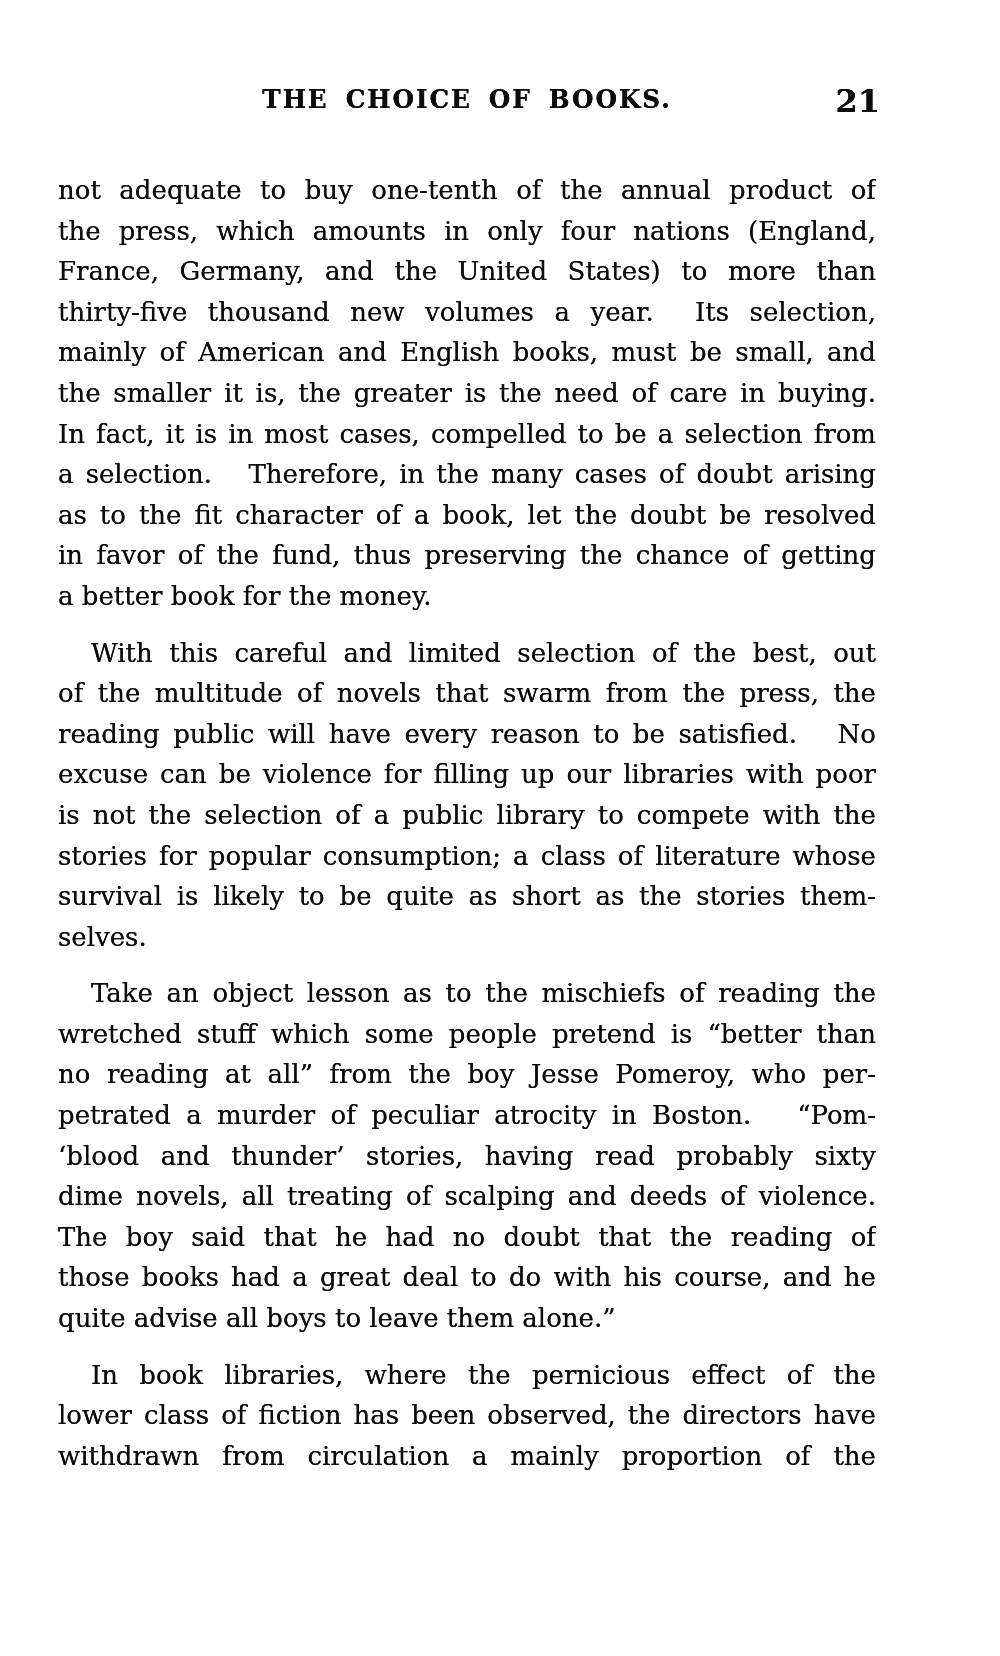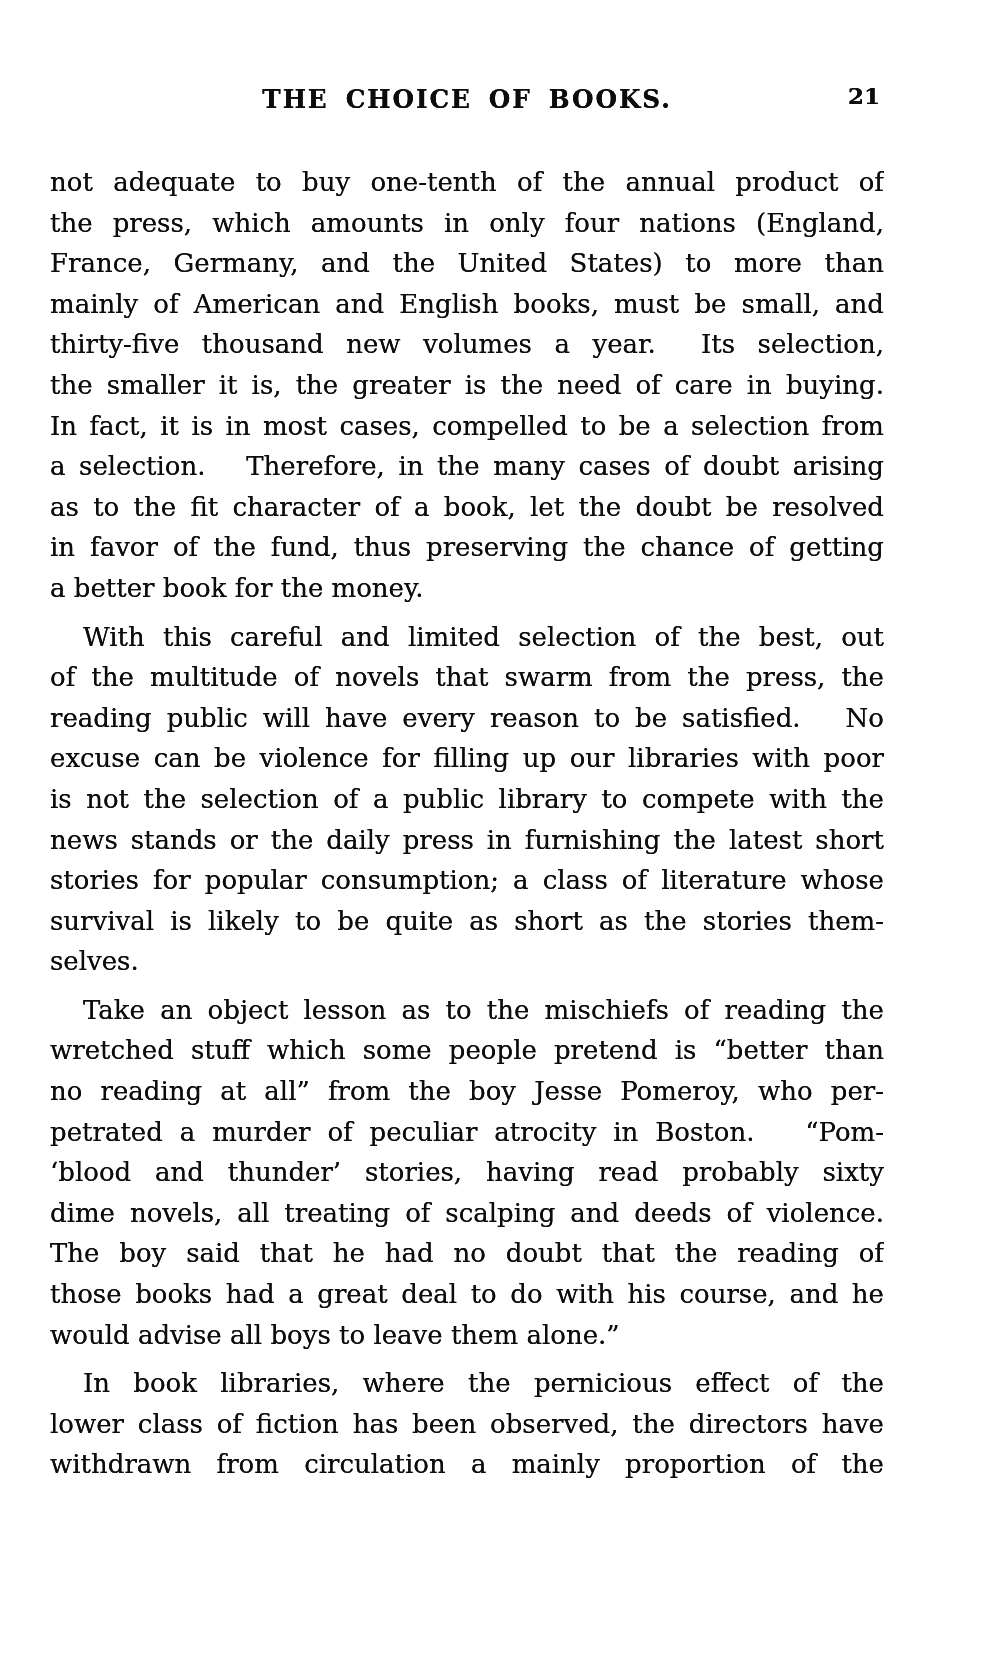--- a/index.html
+++ b/index.html
@@ -32,35 +32,35 @@
     letter-spacing: 2px;
     word-spacing: 7px;
     transform: scaleX(0.95);
     text-shadow: 0 0 0.4px #000;
     white-space: nowrap;
   }
   .page-number {
     position: absolute;
     top: -2px;
     right: 12px;
-    font-size: 23px;
+    font-size: 32px;
     font-weight: 700;
     text-shadow: 0 0 0.3px #000;
   }
   .page-text {
     position: absolute;
     top: 154px;
     left: 42px;
     width: 850px;
     font-size: 26px;
     line-height: 40.6px;
     text-shadow: 0 0 0.45px rgba(0,0,0,0.85);
   }
   .paragraph {
-    margin: 8px;
+    margin: 16px;
     padding: 0;
   }
   .line {
     height: 40.6px;
     overflow: hidden;
     text-align: justify;
     text-align-last: justify;
     white-space: pre-wrap;
   }
   .line.flush-last {
@@ -76,50 +76,49 @@
 <div class="book-page">
   <div class="running-header">
     <span class="header-title">THE CHOICE OF BOOKS.</span>
     <span class="page-number">21</span>
   </div>
   <main class="page-text">
       <div class="paragraph">
         <div class="line">not adequate to buy one-tenth of the annual product of</div>
         <div class="line">the press, which amounts in only four nations (England,</div>
         <div class="line">France, Germany, and the United States) to more than</div>
+        <div class="line">thirty-five thousand new volumes a year.  Its selection,</div>
         <div class="line">mainly of American and English books, must be small, and</div>
-        <div class="line">thirty-five thousand new volumes a year.  Its selection,</div>
         <div class="line">the smaller it is, the greater is the need of care in buying.</div>
         <div class="line">In fact, it is in most cases, compelled to be a selection from</div>
         <div class="line">a selection.   Therefore, in the many cases of doubt arising</div>
         <div class="line">as to the fit character of a book, let the doubt be resolved</div>
         <div class="line">in favor of the fund, thus preserving the chance of getting</div>
         <div class="line flush-last">a better book for the money.</div>
       </div>
       <div class="paragraph">
         <div class="line indent">With this careful and limited selection of the best, out</div>
         <div class="line">of the multitude of novels that swarm from the press, the</div>
         <div class="line">reading public will have every reason to be satisfied.   No</div>
         <div class="line">excuse can be violence for filling up our libraries with poor</div>
         <div class="line">is not the selection of a public library to compete with the</div>
-        <div class="line">news stands or the daily press in furnishing the latest short</div>
         <div class="line">stories for popular consumption; a class of literature whose</div>
         <div class="line">survival is likely to be quite as short as the stories them-</div>
         <div class="line flush-last">selves.</div>
       </div>
       <div class="paragraph">
         <div class="line indent">Take an object lesson as to the mischiefs of reading the</div>
         <div class="line">wretched stuff which some people pretend is “better than</div>
         <div class="line">no reading at all” from the boy Jesse Pomeroy, who per-</div>
         <div class="line">petrated a murder of peculiar atrocity in Boston.   “Pom-</div>
         <div class="line">‘blood and thunder’ stories, having read probably sixty</div>
         <div class="line">dime novels, all treating of scalping and deeds of violence.</div>
         <div class="line">The boy said that he had no doubt that the reading of</div>
         <div class="line">those books had a great deal to do with his course, and he</div>
-        <div class="line flush-last">would advise all boys to leave them alone.”</div>
+        <div class="line flush-last">quite advise all boys to leave them alone.”</div>
       </div>
       <div class="paragraph">
         <div class="line indent">In book libraries, where the pernicious effect of the</div>
         <div class="line">lower class of fiction has been observed, the directors have</div>
         <div class="line">withdrawn from circulation a mainly proportion of the</div>
       </div>
     </main>
 </div>
 
 </body></html>

